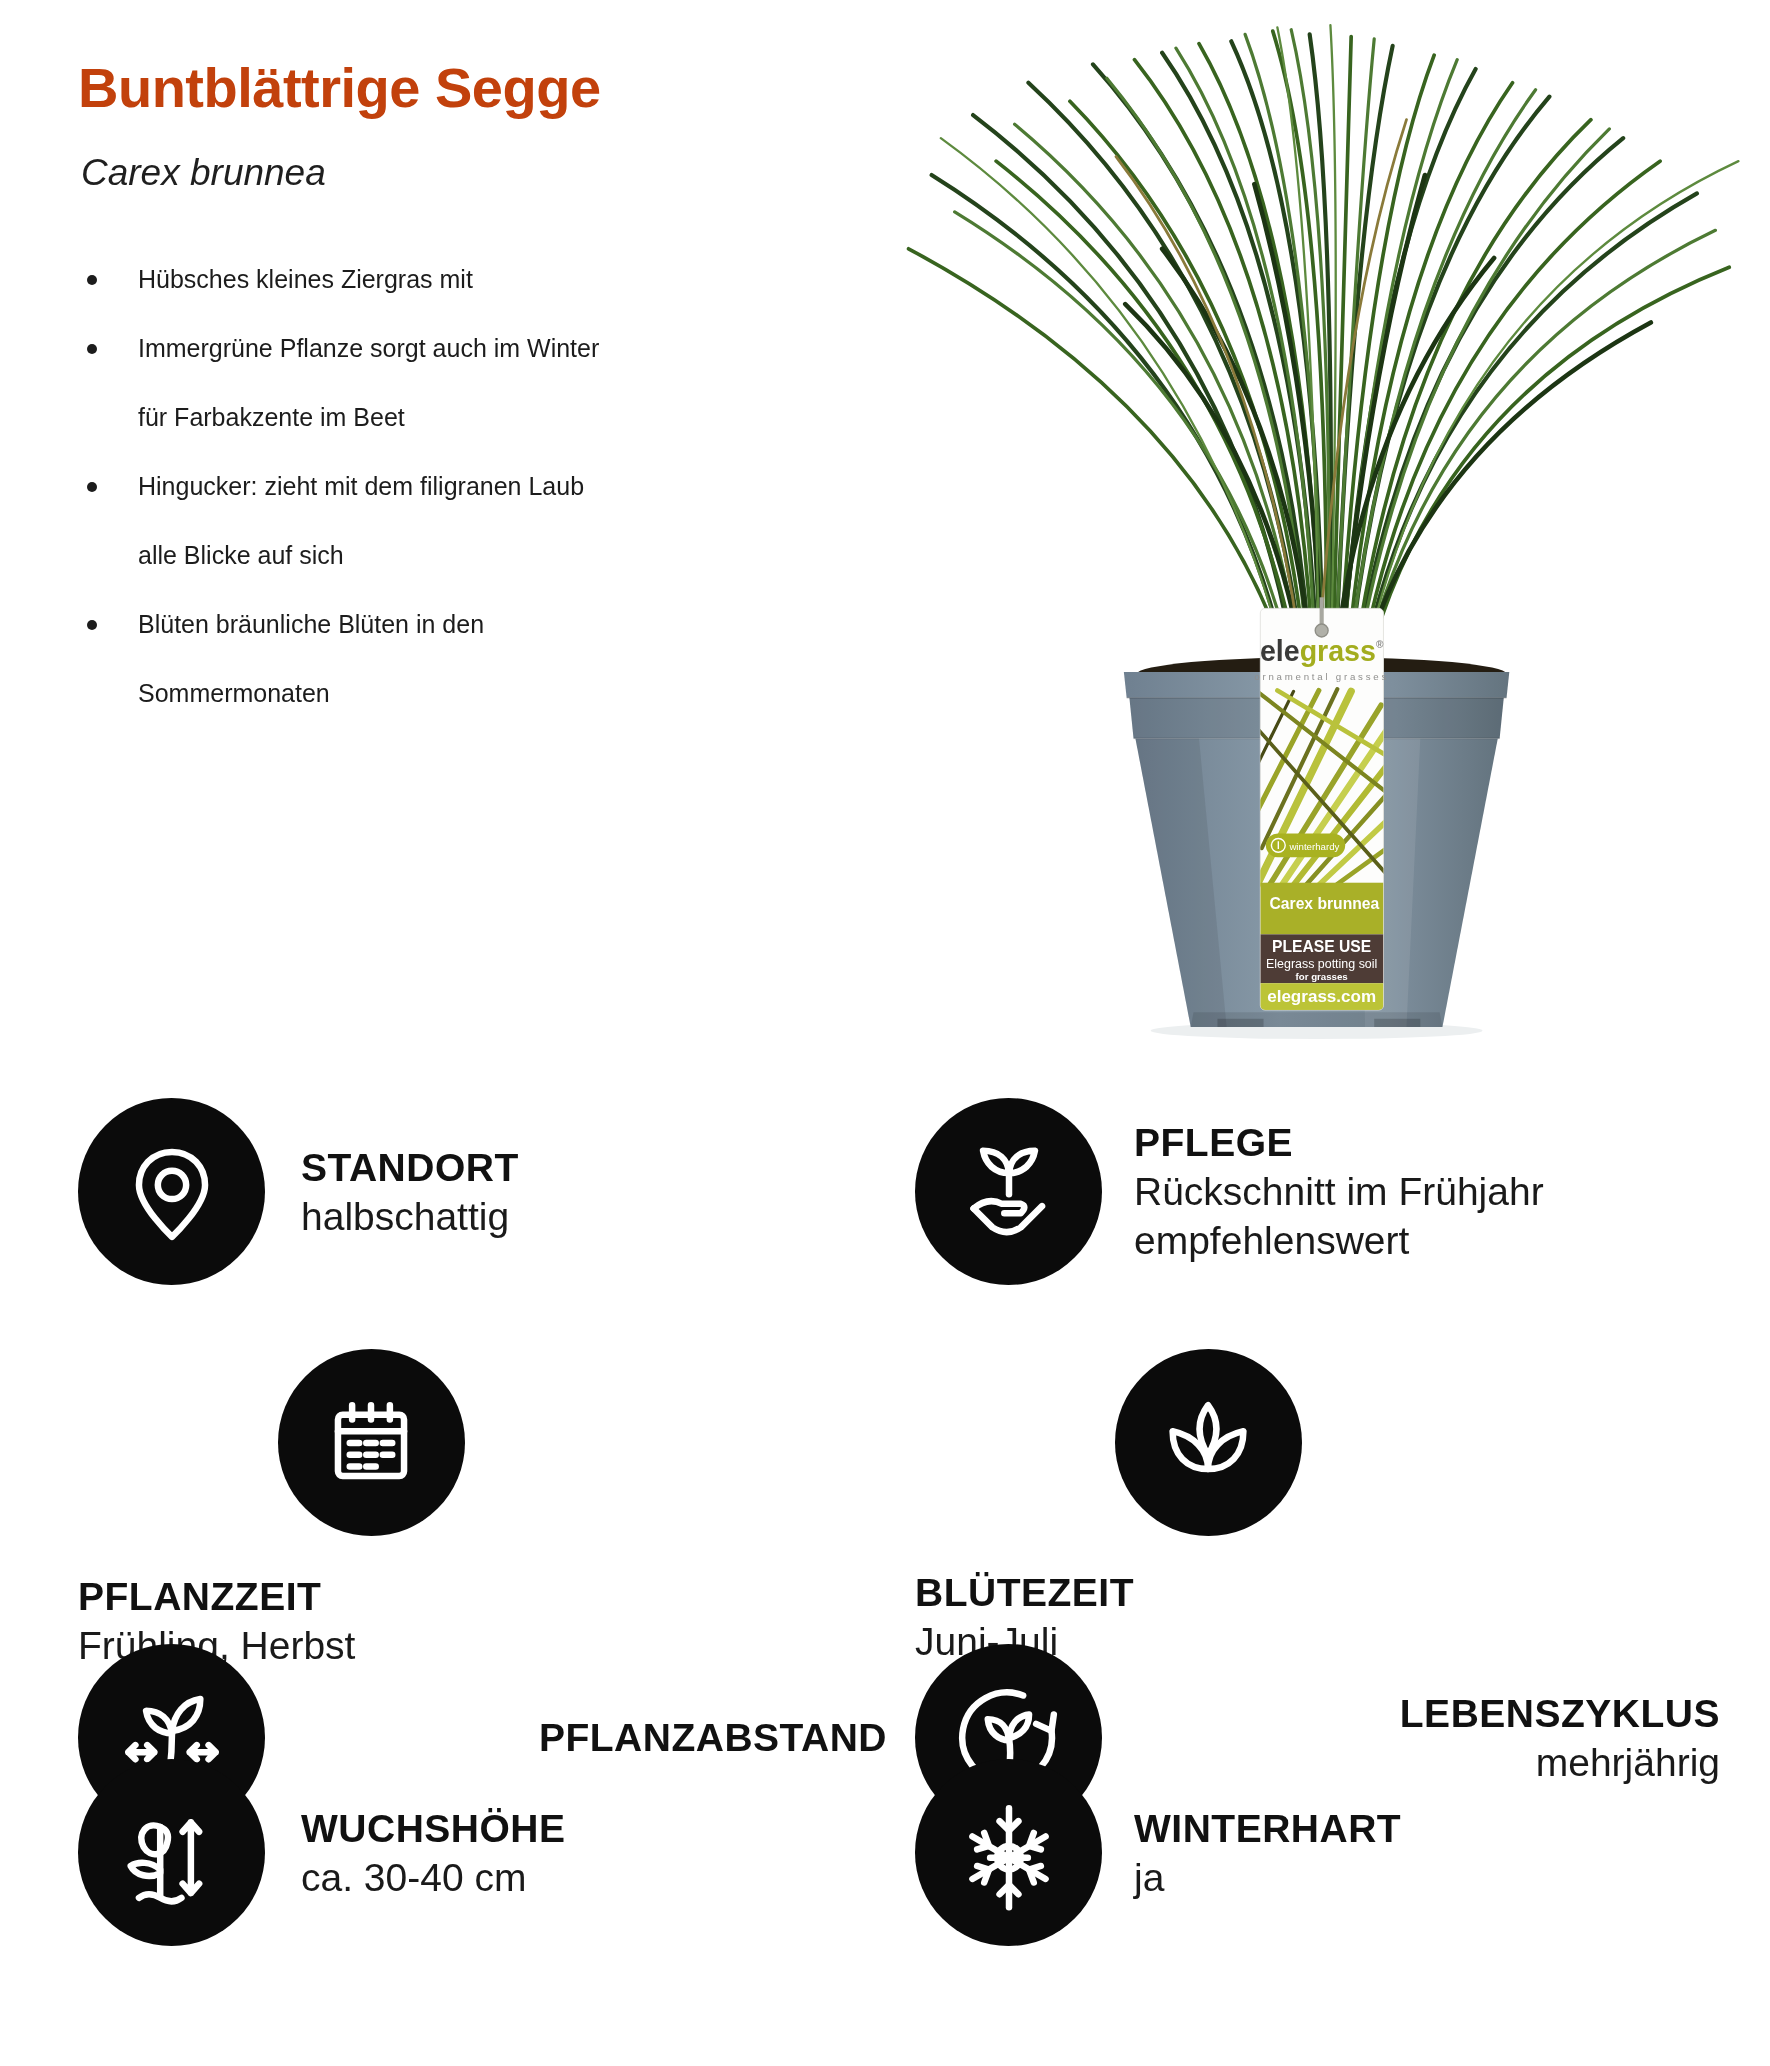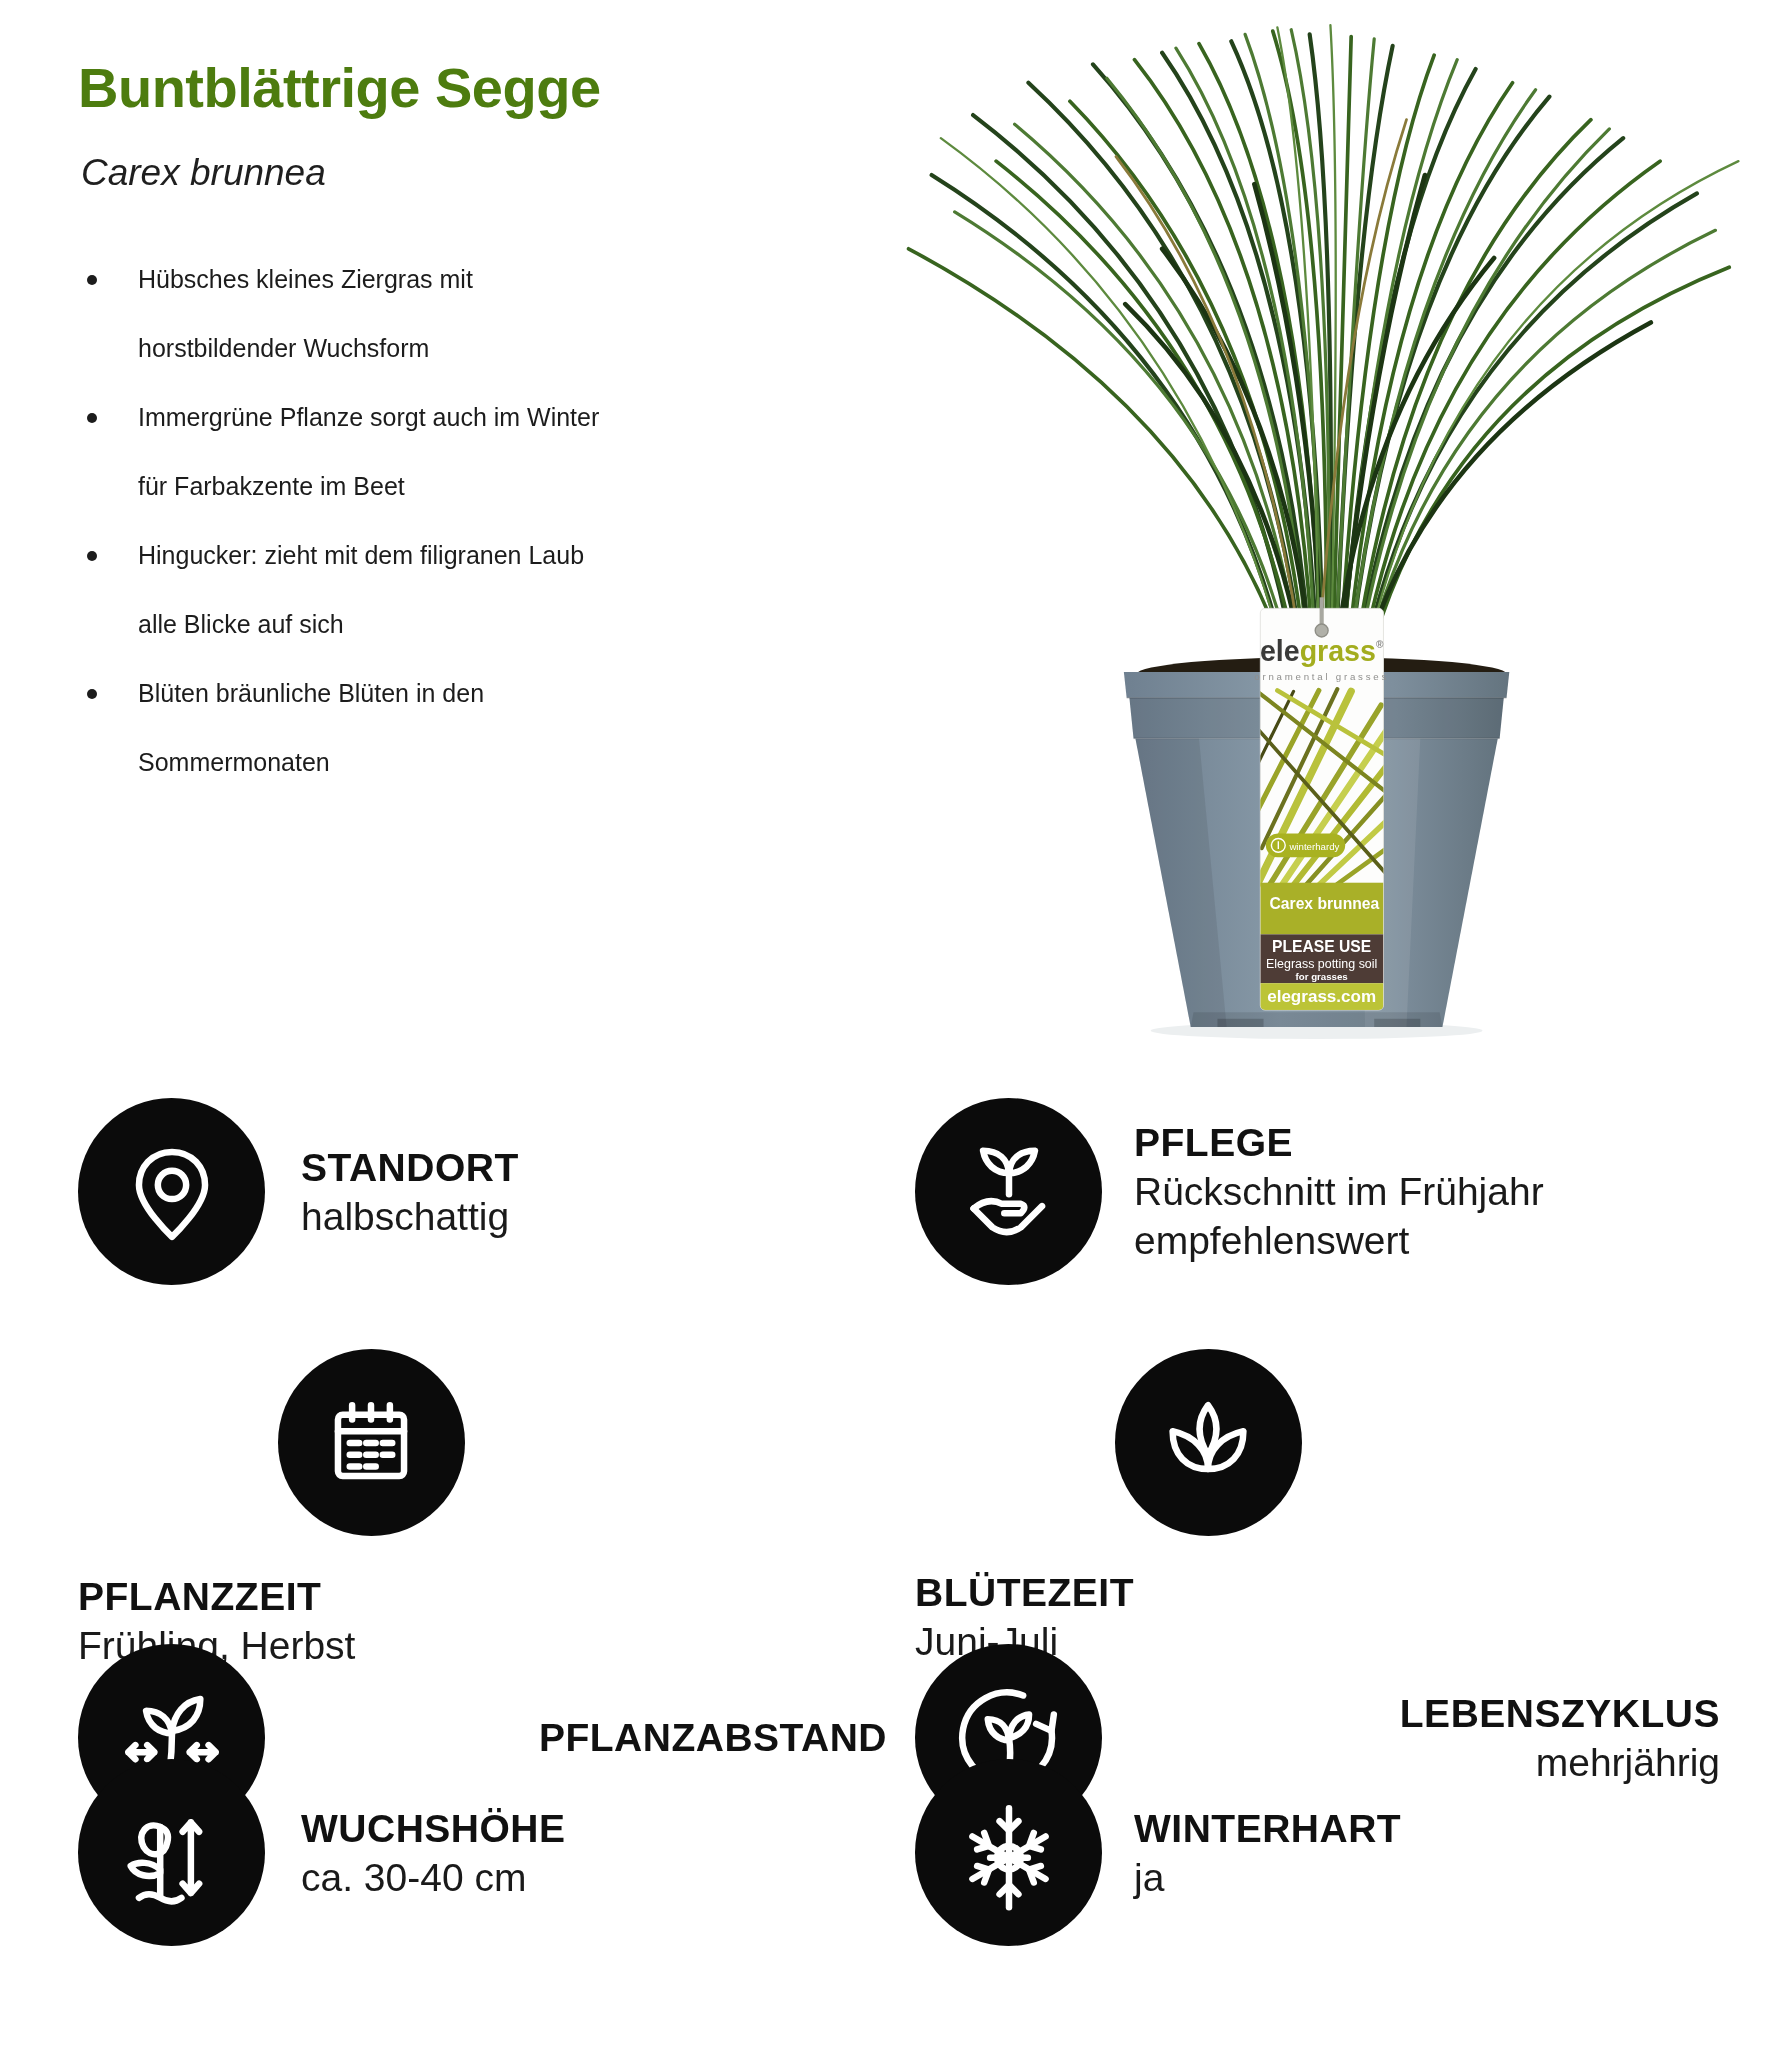--- a/index.html
+++ b/index.html
@@ -1,20 +1,20 @@
 <!DOCTYPE html>
 <html style="font-size:7.4px"><head>
 <meta charset="utf-8">
 <style>
   html,body{margin:0;padding:0;background:#ffffff;}
   body{width:1771px;height:2066px;position:relative;overflow:hidden;
        font-family:"Liberation Sans",sans-serif;color:#1c1c1c;}
 
   .page-title{position:absolute;left:78px;top:55px;font-size:56px;font-weight:700;
-              color:#4d7c0f;letter-spacing:-0.5px;white-space:nowrap;}
+              color:#c2410c;letter-spacing:-0.5px;white-space:nowrap;}
   .page-subtitle{position:absolute;left:81px;top:152px;font-size:37px;font-style:italic;
                  color:#1f1f1f;white-space:nowrap;}
 
   .bullets{position:absolute;left:84px;top:245px;width:812px;}
   .bullet{position:relative;padding-left:54px;font-size:25px;line-height:69px;color:#1c1c1c;}
   .bullet::before{content:"";position:absolute;left:2.8px;top:29.5px;width:10px;height:10px;
                   border-radius:50%;background:#1c1c1c;}
   .bullet div{white-space:nowrap;}
 
   .photo{position:absolute;left:876px;top:9.2px;width:895px;height:1042px;}
@@ -35,21 +35,20 @@
 </style>
 </head>
 <body>
 
 <div class="page-title">Buntblättrige Segge</div>
 <div class="page-subtitle">Carex brunnea</div>
 
 <div class="bullets">
   <div class="bullet">
     <div>Hübsches kleines Ziergras mit</div>
-    <div>horstbildender Wuchsform</div>
   </div>
   <div class="bullet">
     <div>Immergrüne Pflanze sorgt auch im Winter</div>
     <div>für Farbakzente im Beet</div>
   </div>
   <div class="bullet">
     <div>Hingucker: zieht mit dem filigranen Laub</div>
     <div>alle Blicke auf sich</div>
   </div>
   <div class="bullet">

